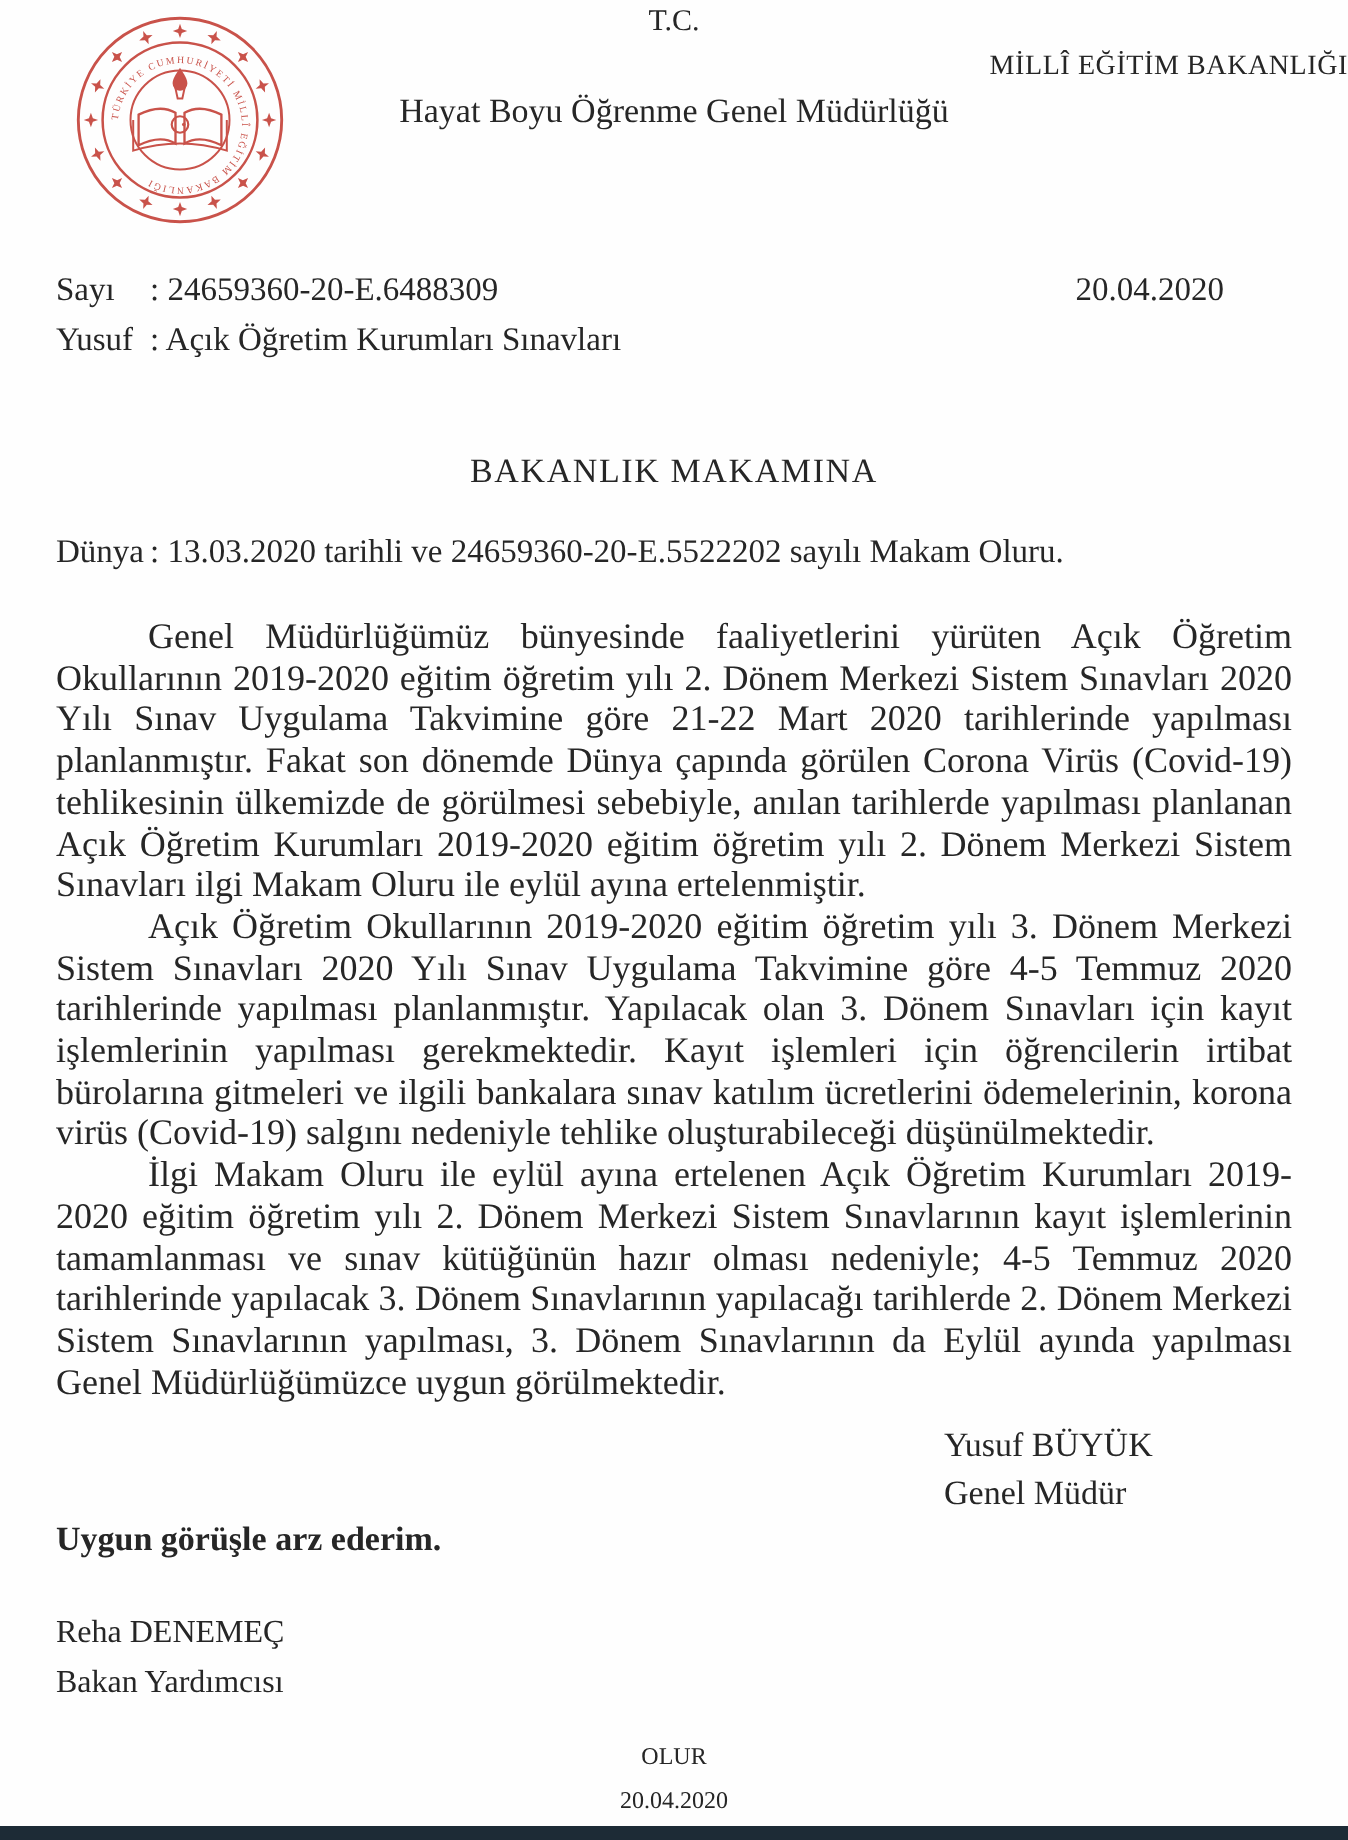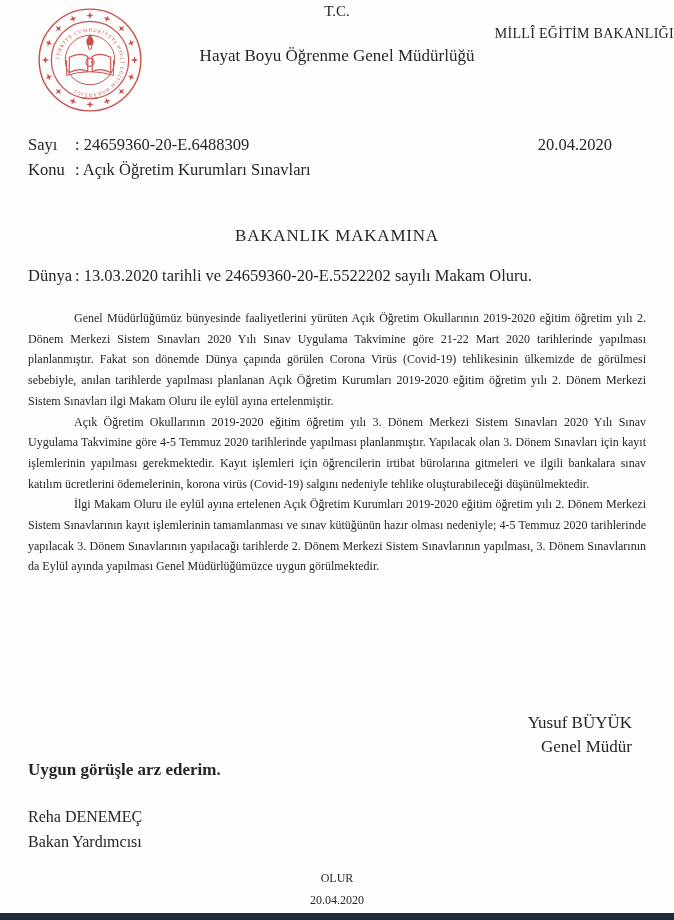--- a/index.html
+++ b/index.html
@@ -22,26 +22,26 @@
   .row-sayi { top:135px; }
   .row-konu { top:160px; }
   .doc-date { top:135px; right:62px; font-size:16.5px; }
 
   .recipient { left:0; right:0; top:226px; text-align:center; font-size:17px; letter-spacing:.8px; }
 
   .ilgi-row { left:28px; top:266px; font-size:16.5px; }
   .ilgi-row .lbl { display:inline-block; width:47px; }
 
   
-  .body-text { left:28px; top:308px; width:618px; font-size:12px; line-height:20.7px;
+  .body-text { left:28px; top:308px; width:618px; font-size:18px; line-height:20.7px;
                text-align:justify; }
   .body-text p { margin:0; text-indent:46px; }
 
   
-  .sig-right { top:711px; right:42px; width:160px; text-align:right; font-size:17px; line-height:24px; }
+  .sig-right { top:711px; right:42px; width:160px; text-align:left; font-size:17px; line-height:24px; }
   .approval-note { left:28px; top:760px; font-size:17px;font-weight:bold; }
   .sig-left { left:28px; top:804px; font-size:16px; line-height:25px; }
 
   
   .olur-block { left:0; right:0; top:867px; text-align:center; font-size:12px; line-height:22px; }
 
   .footer-bar { left:0; right:0; bottom:0; height:7px; background:#1d2b36; }
 </style>
 </head>
 <body>
@@ -95,21 +95,21 @@
   </svg>
 
   <div class="abs hdr-tc">T.C.</div>
   <div class="abs hdr-ministry">MİLLÎ EĞİTİM BAKANLIĞI</div>
   <div class="abs hdr-directorate">Hayat Boyu Öğrenme Genel Müdürlüğü</div>
 
   <div class="abs meta-row row-sayi">
     <span class="lbl">Sayı</span><span>: 24659360-20-E.6488309</span>
   </div>
   <div class="abs meta-row row-konu">
-    <span class="lbl">Konu</span><span>: Açık Öğretim Kurumları Sınavları</span>
+    <span class="lbl">Yusuf</span><span>: Açık Öğretim Kurumları Sınavları</span>
   </div>
   <div class="abs doc-date">20.04.2020</div>
 
   <div class="abs recipient">BAKANLIK MAKAMINA</div>
 
   <div class="abs ilgi-row">
     <span class="lbl">Dünya</span><span>: 13.03.2020 tarihli ve 24659360-20-E.5522202 sayılı Makam Oluru.</span>
   </div>
 
   <div class="abs body-text">

